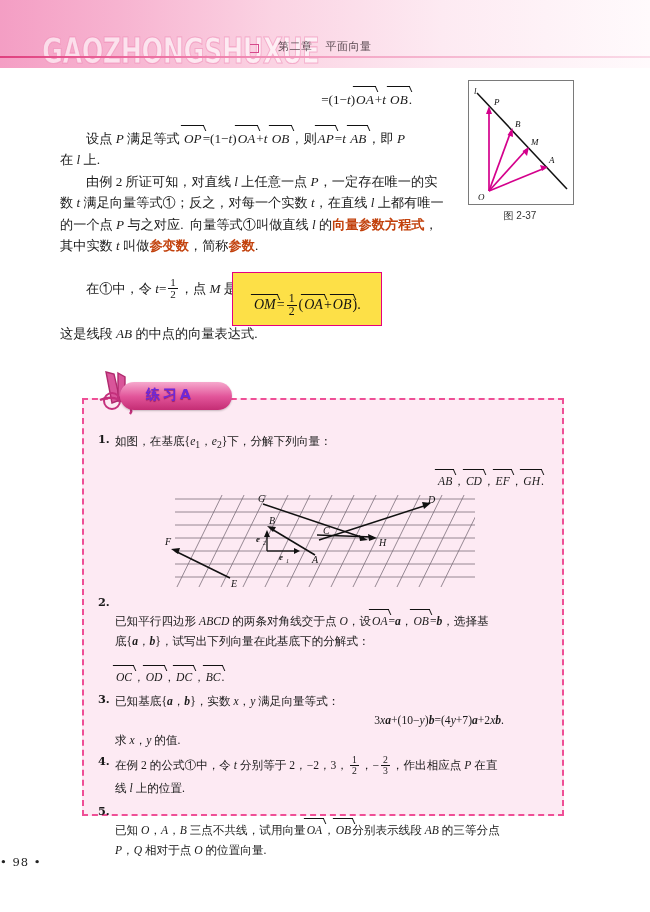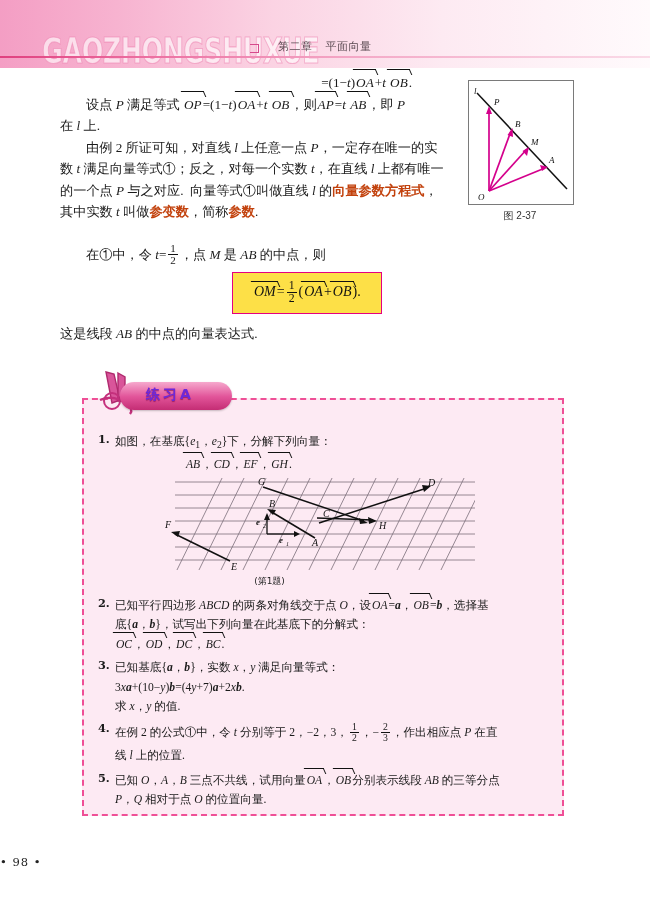--- a/index.html
+++ b/index.html
@@ -44,21 +44,21 @@
   
   .body-text{
     position:absolute;left:60px;top:72px;width:400px;
     font-size:13.2px;color:#1a1a1a;line-height:21.5px;
   }
   .ln{white-space:nowrap;}
   .ind{padding-left:26px;}
   .rightline{text-align:right;padding-right:48px;}
   i.m{font-family:"Liberation Serif",serif;font-style:italic;}
   .hl{color:#c2410c;font-weight:bold;}
-  .vec{position:relative;display:inline-block;font-style:italic;padding:0 1px;}
+  .vec{position:relative;display:inline-block;font-style:italic;padding:0 1px;margin-top:17px;}
   .vec::after{
     content:"";position:absolute;left:-1px;right:-2px;top:-3px;
     height:5px;border-top:1.1px solid #111;border-right:1.1px solid #111;
     transform:skewX(24deg);
   }
   .frac{
     display:inline-block;vertical-align:-0.52em;
     text-align:center;font-size:0.84em;line-height:1.05;
     margin:0 2px;
   }
@@ -110,21 +110,21 @@
   .ex-list{
     position:absolute;left:98px;top:432px;width:446px;
     font-size:11.6px;color:#1a1a1a;
   }
   .ex-item{position:relative;margin-bottom:4px;}
   .ex-num{
     position:absolute;left:0;top:0;width:16px;
     font-weight:bold;font-family:"DejaVu Serif",serif;font-size:11.3px;
   }
   .ex-body{padding-left:17px;line-height:19.5px;}
-  .ctr{text-align:left;}
+  .ctr{text-align:right;}
   .rt{text-align:left;padding-right:16px;}
   .bvec{font-weight:bold;font-style:italic;}
 
   
   .grid-fig{position:relative;width:100%;height:98px;margin:2px 0 0 0;}
   .grid-cap{
     text-align:center;font-size:9px;color:#222;margin-top:-2px;
     font-family:"DejaVu Sans",sans-serif;
   }
 
@@ -299,21 +299,20 @@
             <text x="264" y="53">H</text>
             <text x="141" y="49" font-size="9" font-weight="bold">e</text>
             <text x="148" y="52" font-size="6">2</text>
             <text x="164" y="67" font-size="9" font-weight="bold">e</text>
             <text x="171" y="70" font-size="6">1</text>
             <text x="197" y="70">A</text>
             <text x="116" y="94">E</text>
           </g>
         </svg>
       </div>
-      <div class="grid-cap" style="padding-right:120px;">(第1题)</div>
     </div>
   </div>
 
   <div class="ex-item">
     <div class="ex-num">2.</div>
     <div class="ex-body">
       <div>
         已知平行四边形 <i class="m">ABCD</i> 的两条对角线交于点 <i class="m">O</i>，设<span class="vec">OA</span>=<span class="bvec">a</span>，<span class="vec">OB</span>=<span class="bvec">b</span>，选择基
       </div>
       <div>

